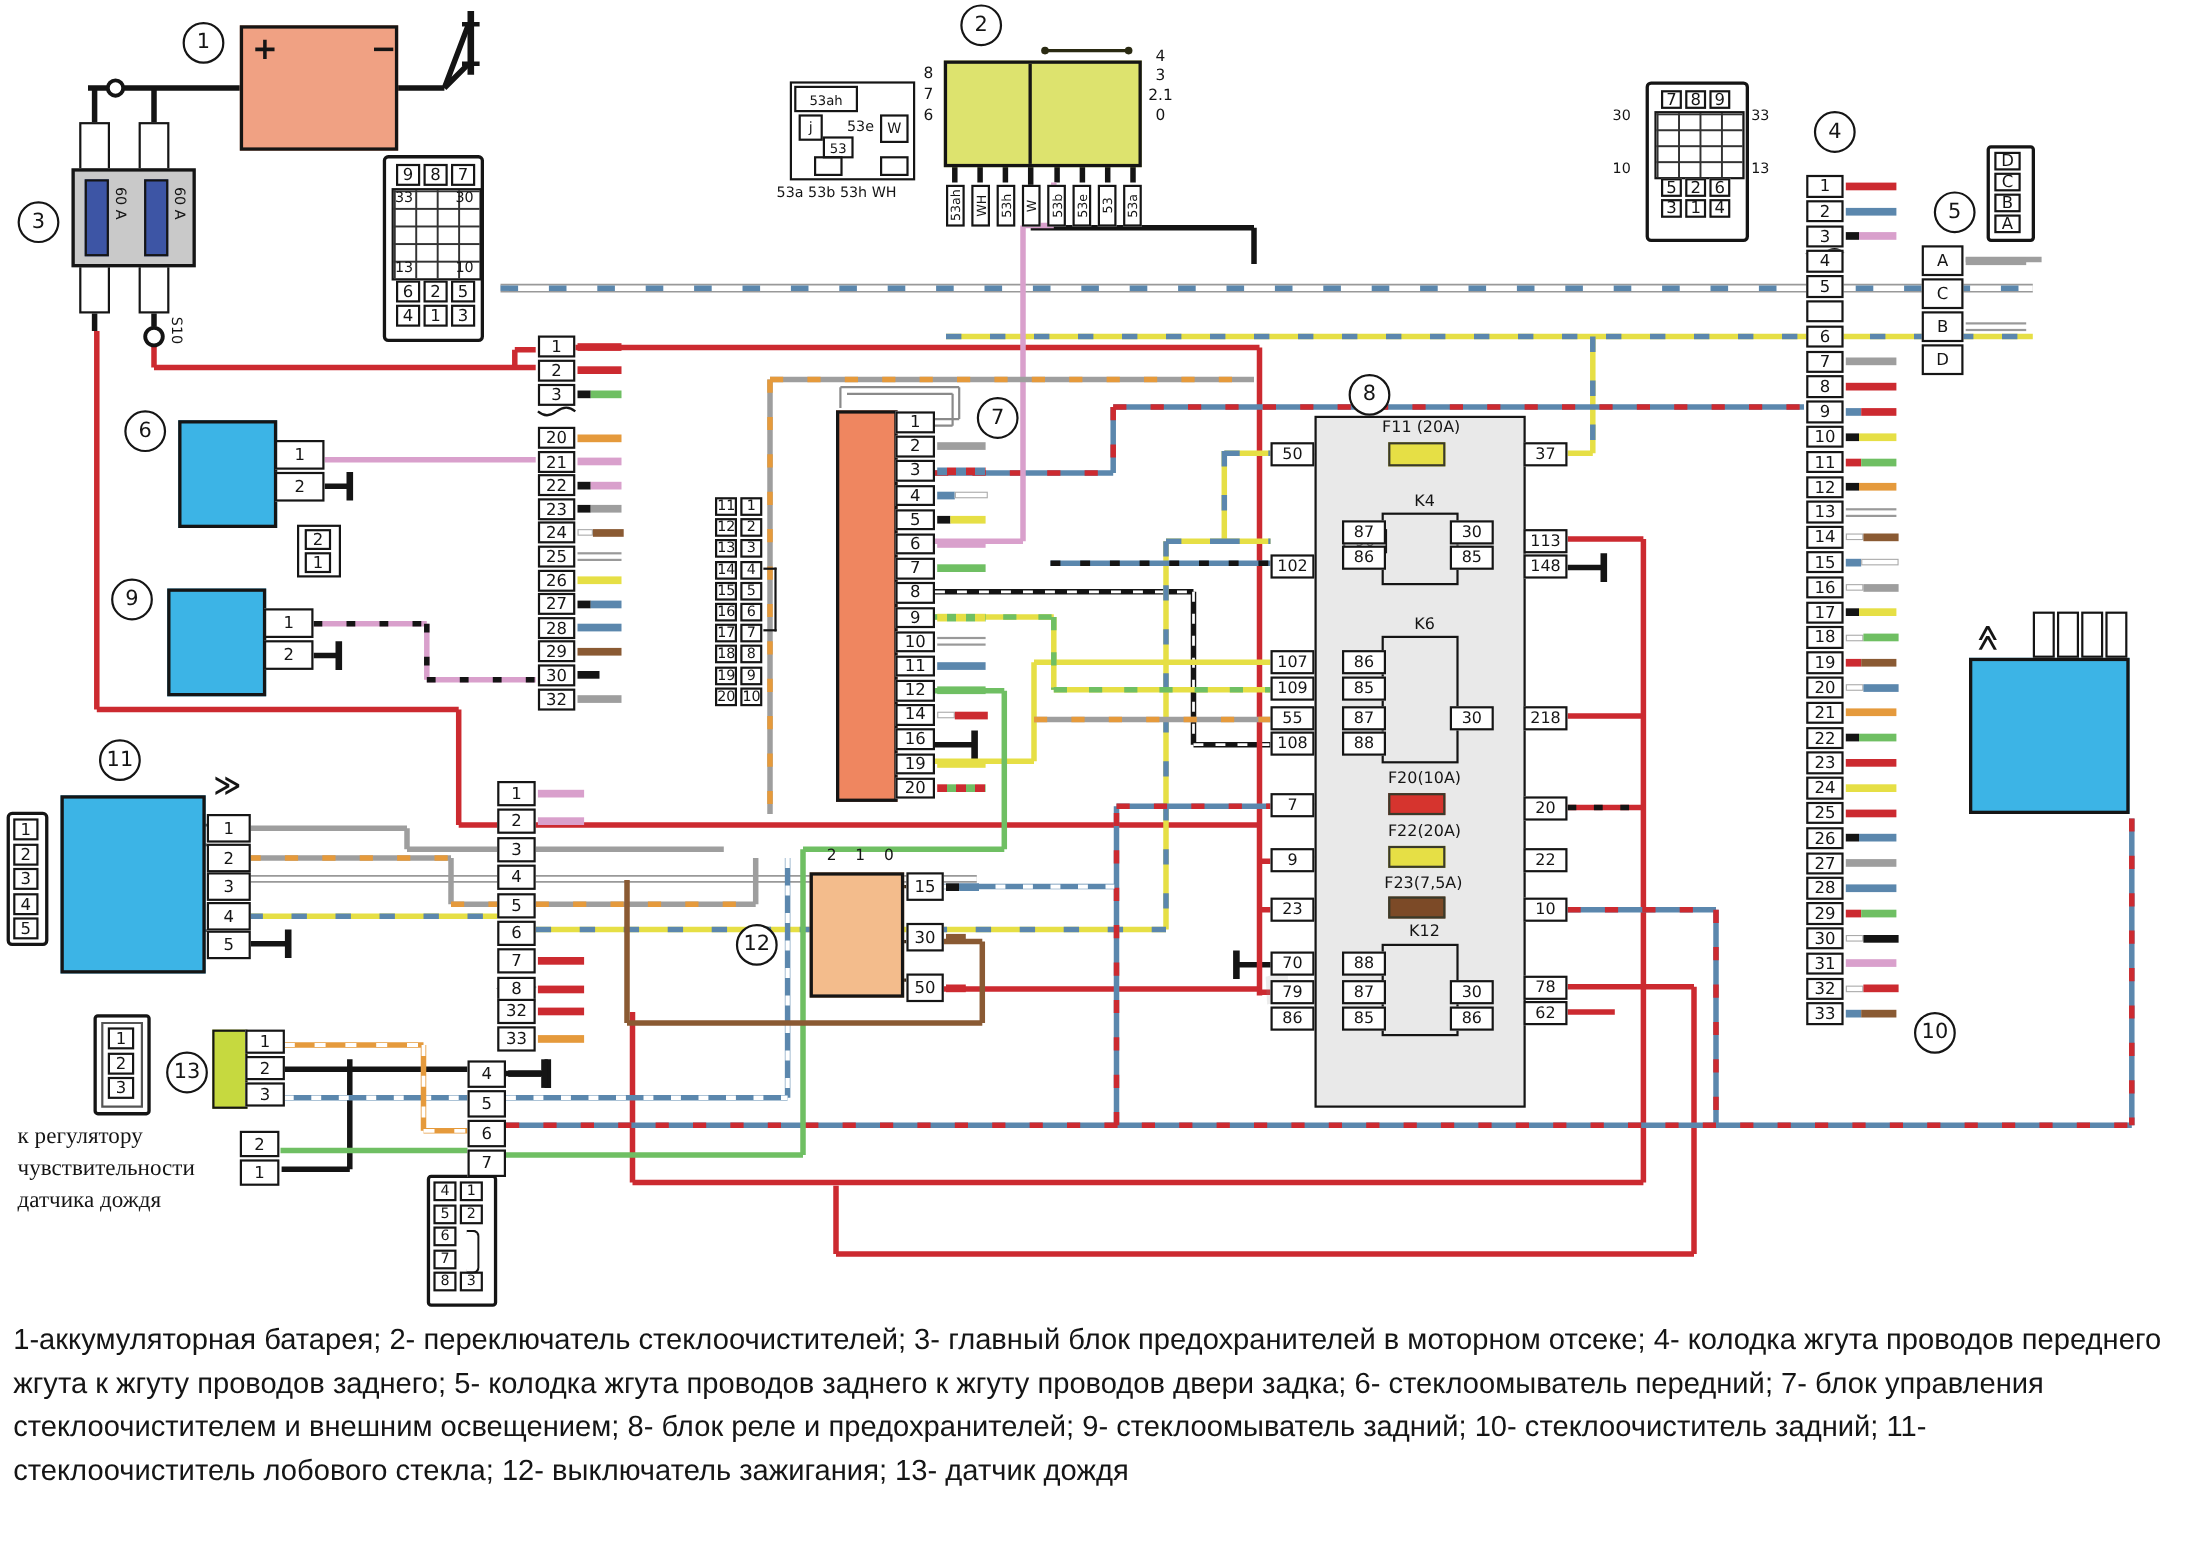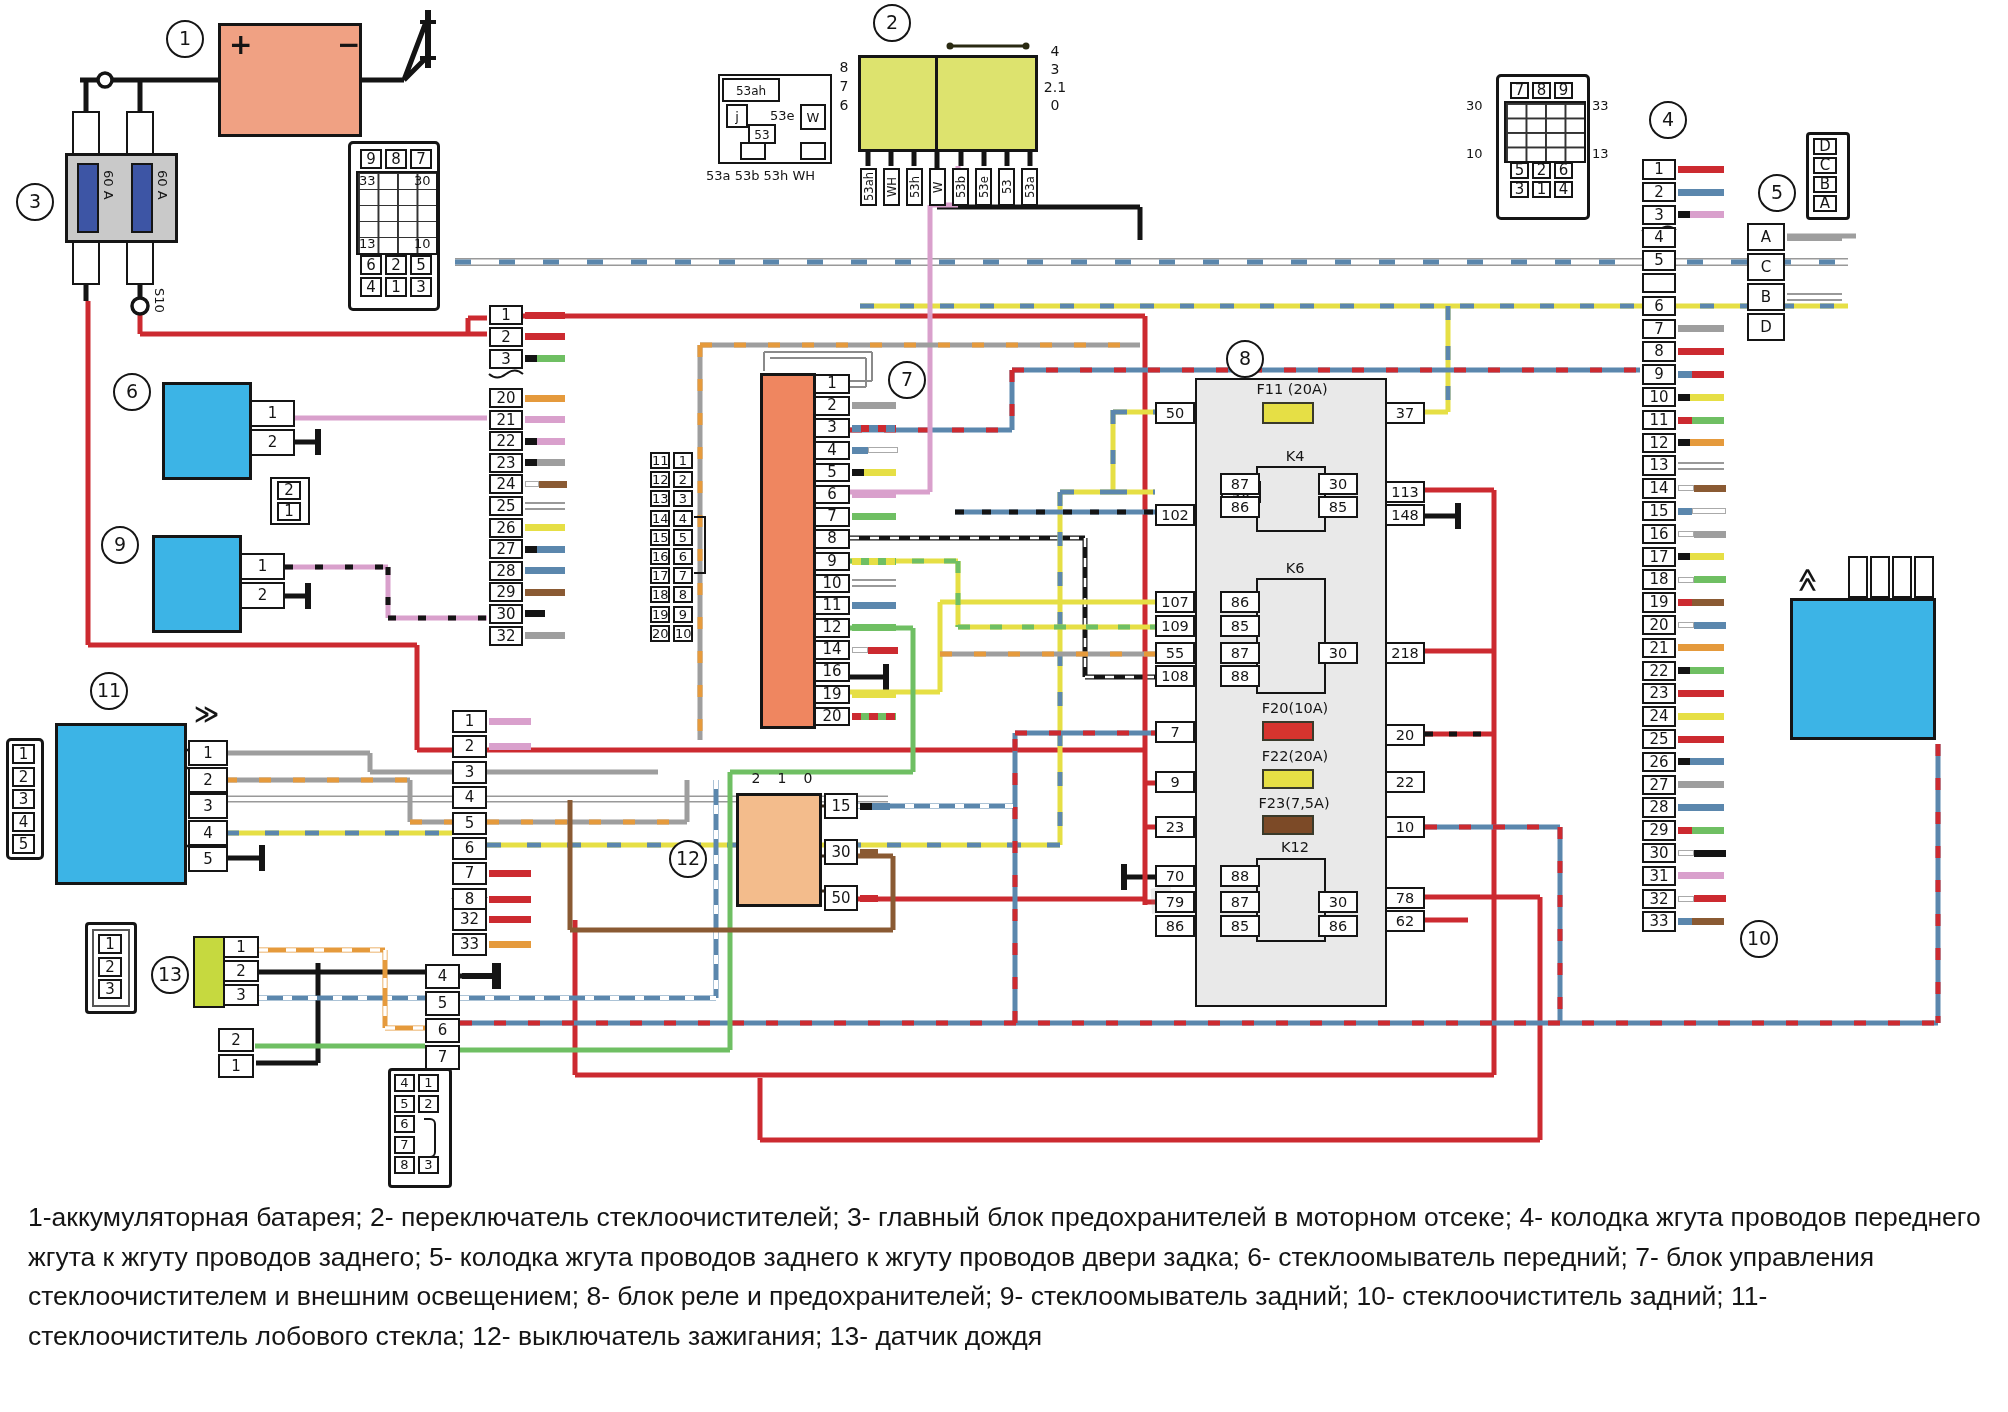--- a/index.html
+++ b/index.html
@@ -22,21 +22,21 @@
 .gnd{display:flex;align-items:center;margin-left:2px}
 .gnd b{display:block;width:30px;height:6px;background:#151515}
 .gnd u{display:block;width:6px;height:26px;background:#151515}
 .pinbox{position:absolute;width:40px;height:22px;border:2.5px solid #151515;background:#fff;text-align:center;line-height:18px;font-size:14.5px;box-sizing:border-box;z-index:5}
 .gridlines{position:absolute;border:2px solid #151515;background-image:linear-gradient(#333 1.5px,transparent 1.5px),linear-gradient(90deg,#333 1.5px,transparent 1.5px)}
 .cornlab{position:absolute;font-size:13px;z-index:6}
 .relaybox{position:absolute;border:2.5px solid #151515;box-sizing:border-box;z-index:4}
 .fuseel{position:absolute;border:2px solid #3a3a2a;box-sizing:border-box;z-index:5}
 .blklab{position:absolute;font-size:14.5px;text-align:center;z-index:5}
 .smalltxt{position:absolute;font-size:13px;z-index:6}
-#legend{position:absolute;left:28px;top:1198px;width:1956px;font-size:26.5px;line-height:39.5px;font-family:"Liberation Sans",sans-serif}
+#legend{position:absolute;left:12px;top:1198px;width:1956px;font-size:26.5px;line-height:39.5px;font-family:"Liberation Sans",sans-serif}
 #note{position:absolute;left:16px;top:1018px;font-size:21px;line-height:29px;font-family:"Liberation Serif",serif;white-space:pre-line}
 #watermark{position:absolute;left:1120px;top:700px;font-size:200px;color:rgba(150,150,150,0.18);transform:rotate(-14deg);font-style:italic;z-index:1}
 .vtext{writing-mode:vertical-rl;font-size:13px}
 .chassis{position:absolute;font-size:24px;font-weight:bold;z-index:6}
 </style>
 </head>
 <body>
 
 <div id="page">
 
@@ -1098,20 +1098,23 @@
       </div>
       <div class="cellwrap" style="margin-right: 2px;">
         <div class="cell k-box" style="width: 20px; height: 42px; line-height: 38px;"></div>
       </div>
       <div class="cellwrap" style="margin-right: 2px;">
         <div class="cell k-box" style="width: 20px; height: 42px; line-height: 38px;"></div>
       </div>
     </div>
 <div class="chassis" style="left:1794px;top:566px;transform:rotate(-90deg)">≫</div>
 
+<div id="note">к регулятору
+чувствительности
+датчика дождя</div>
 <div id="watermark">.ru</div>
 <div id="legend">1-аккумуляторная батарея; 2- переключатель стеклоочистителей; 3- главный блок предохранителей в моторном отсеке; 4-  колодка жгута проводов переднего жгута к жгуту проводов заднего; 5- колодка жгута проводов заднего к жгуту проводов двери задка; 6- стеклоомыватель передний; 7- блок управления стеклоочистителем и внешним освещением; 8- блок реле и предохранителей; 9- стеклоомыватель задний; 10- стеклоочиститель задний; 11- стеклоочиститель лобового стекла; 12- выключатель зажигания; 13- датчик дождя</div>
 
 <div class="pinbox" style="left: 1155px; top: 402px;">50</div>
     <div class="pinbox" style="left: 1221px; top: 481px;">90</div>
     <div class="pinbox" style="left: 1155px; top: 504px;">102</div>
     <div class="pinbox" style="left: 1155px; top: 591px;">107</div>
     <div class="pinbox" style="left: 1155px; top: 615px;">109</div>
     <div class="pinbox" style="left: 1155px; top: 642px;">55</div>
     <div class="pinbox" style="left: 1155px; top: 665px;">108</div>

